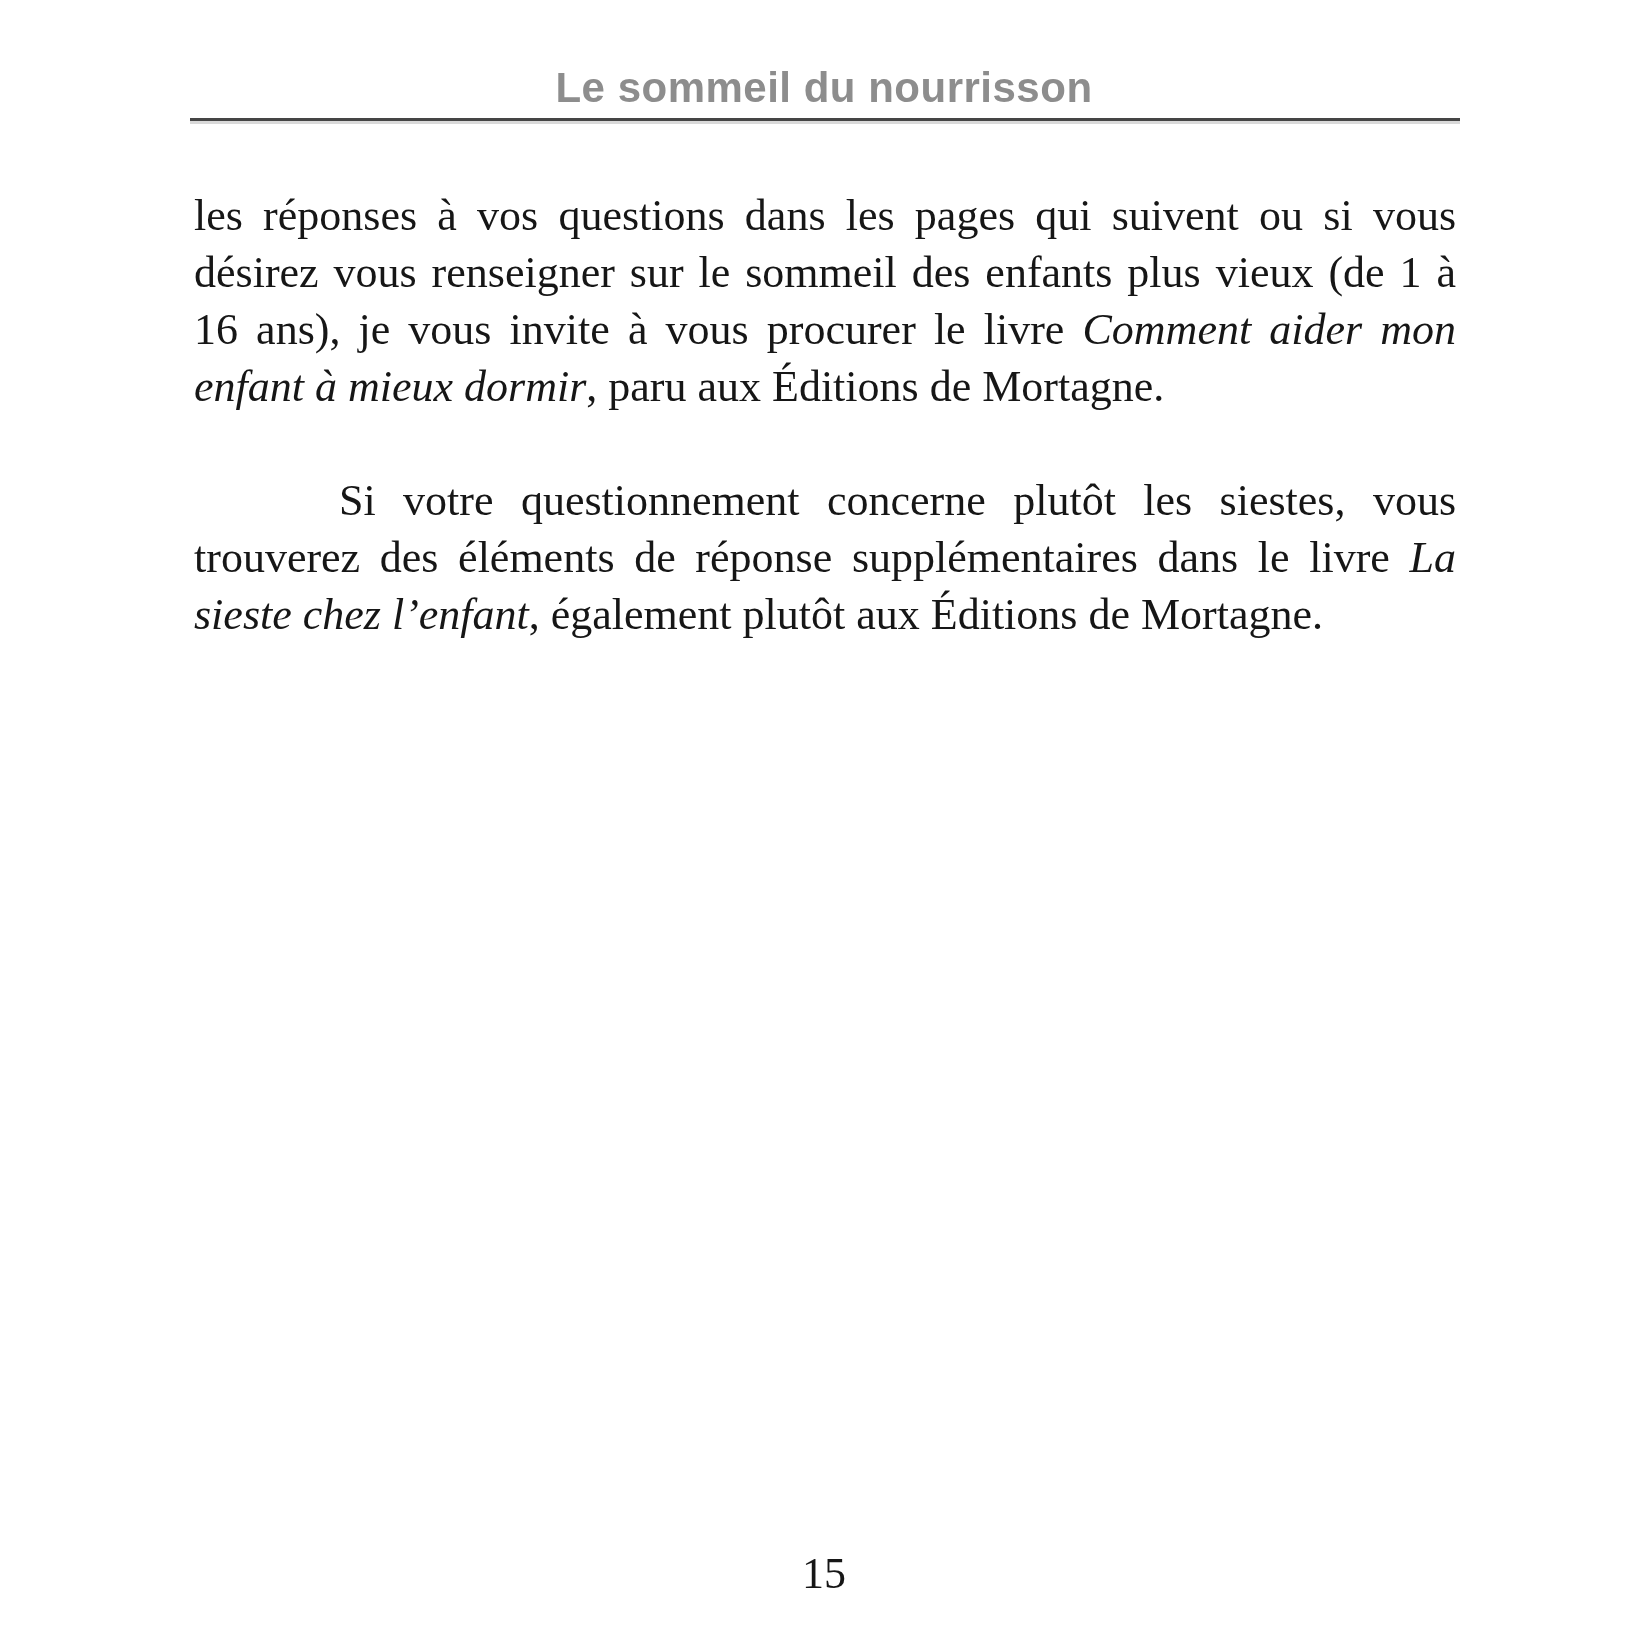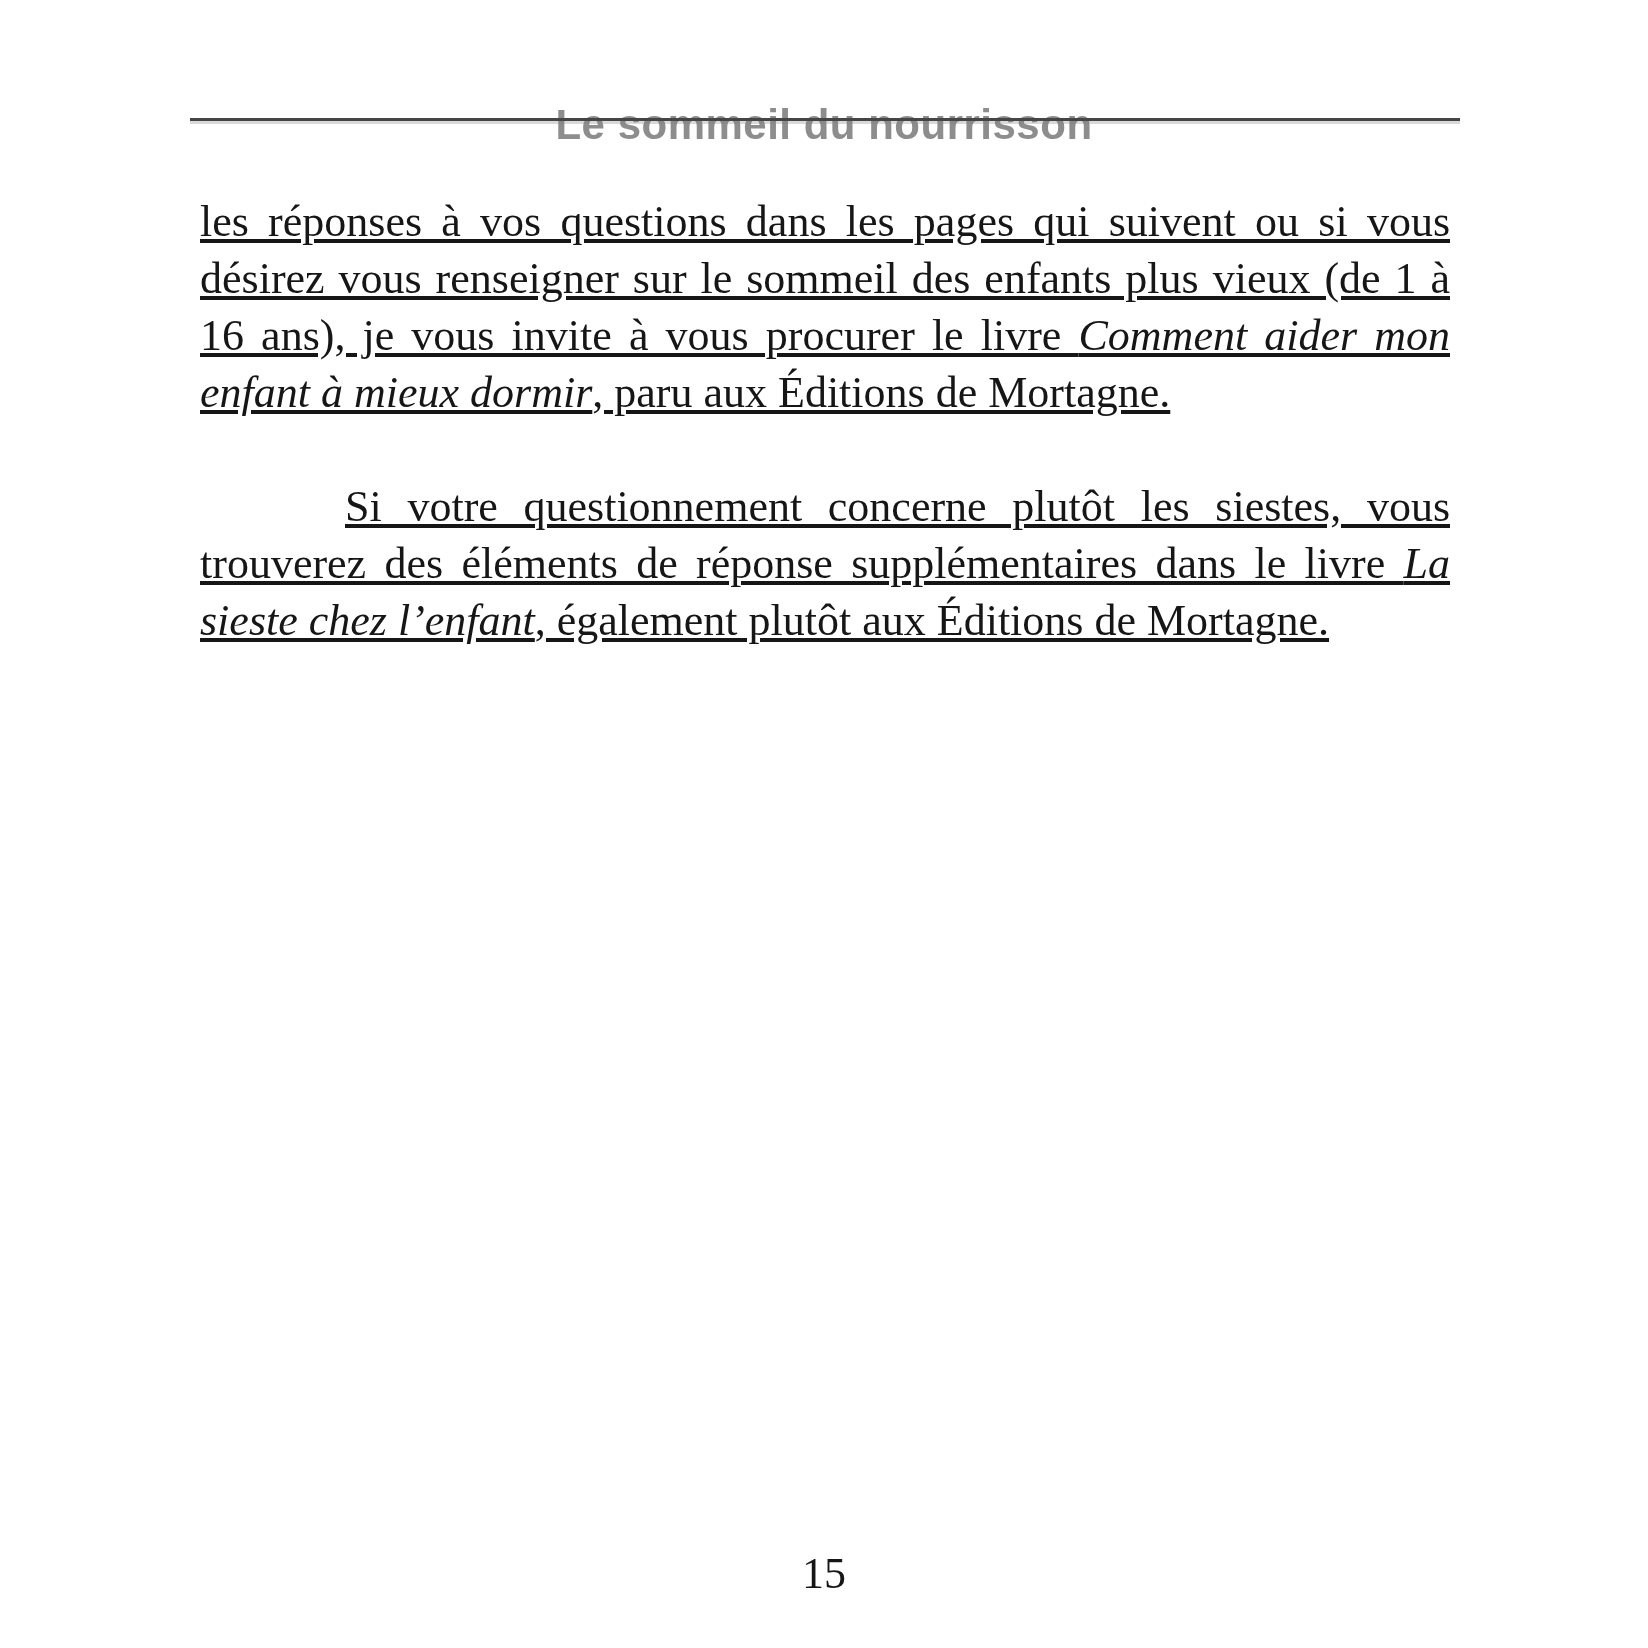--- a/index.html
+++ b/index.html
@@ -41,39 +41,39 @@
     position: absolute;
     left: 190px;
     top: 183px;
     width: 1270px;
     font-family: "Liberation Serif", serif;
     font-size: 44px;
     line-height: 57px;
     color: #161616;
     text-align: justify;
   }
-  .page-body p { margin: 10px; text-decoration: underline; }
+  .page-body p { margin: 4px; }
   .page-body p + p { margin-top: 57px; }
   .page-body p.indent { text-indent: 145px; }
   .page-body em { font-style: italic; }
   .page-number {
     position: absolute;
     top: 1548px;
     left: 0;
     width: 100%;
     text-align: center;
     font-family: "Liberation Serif", serif;
     font-size: 44px;
     color: #161616;
   }
 </style>
 </head>
 <body>
 
 <div class="page" style="background: rgb(255, 255, 255);">
-  <div class="running-header-title" style="color: rgb(141, 141, 141); margin-top: 37px;">Le sommeil du nourrisson</div>
+  <div class="running-header-title" style="color: rgb(141, 141, 141);">Le sommeil du nourrisson</div>
   <div class="header-rule" style="border-top-color: rgb(69, 69, 69);"></div>
   <div class="page-body" style="color: rgb(22, 22, 22);">
       <p><span>les réponses à vos questions dans les pages qui suivent ou si vous désirez vous renseigner sur le sommeil des enfants plus vieux (de 1 à 16 ans), je vous invite à vous procurer le livre </span><em>Comment aider mon enfant à mieux dormir</em><span>, paru aux Éditions de Mortagne.</span></p>
       <p class="indent"><span>Si votre questionnement concerne plutôt les siestes, vous trouverez des éléments de réponse supplémentaires dans le livre </span><em>La sieste chez l’enfant</em><span>, également plutôt aux Éditions de Mortagne.</span></p>
     </div>
   <div class="page-number" style="color: rgb(22, 22, 22);">15</div>
 </div>
 
 </body></html>

